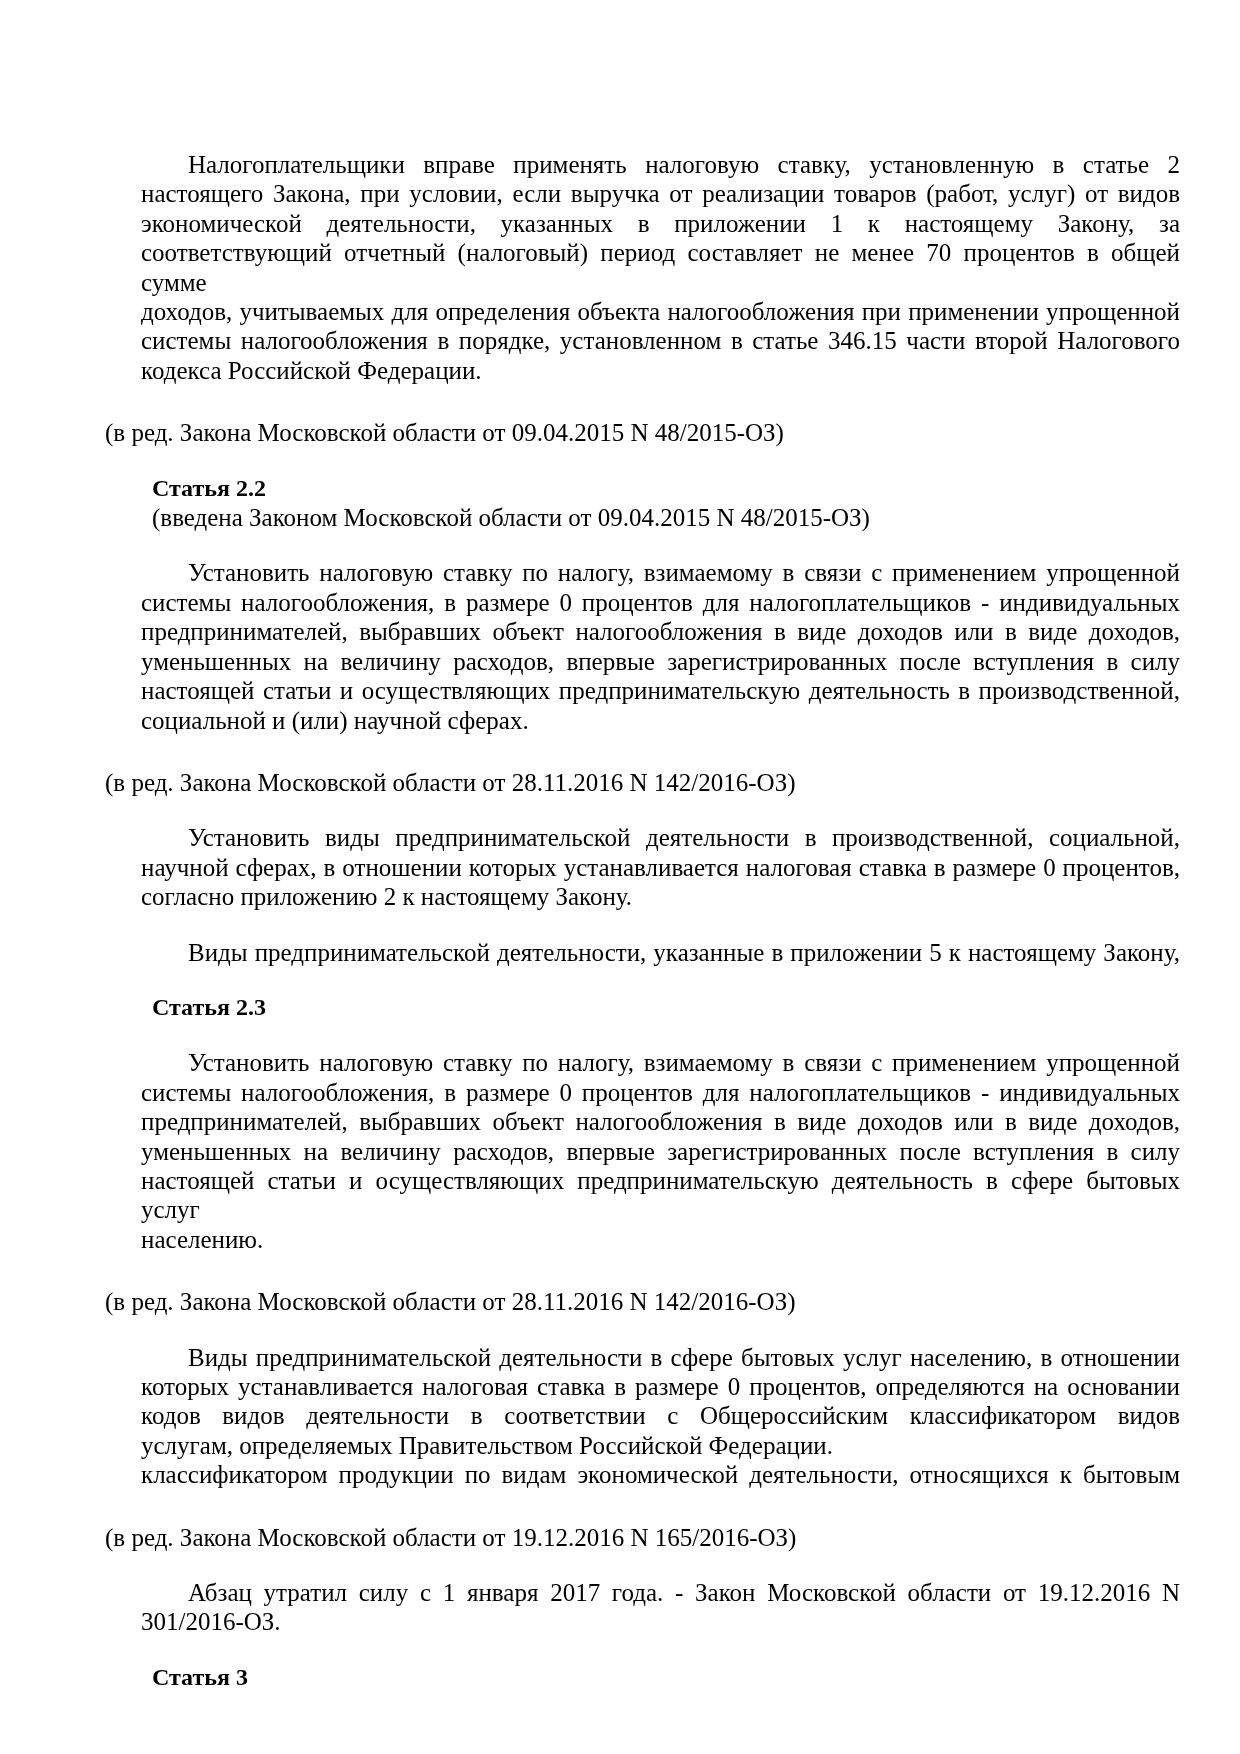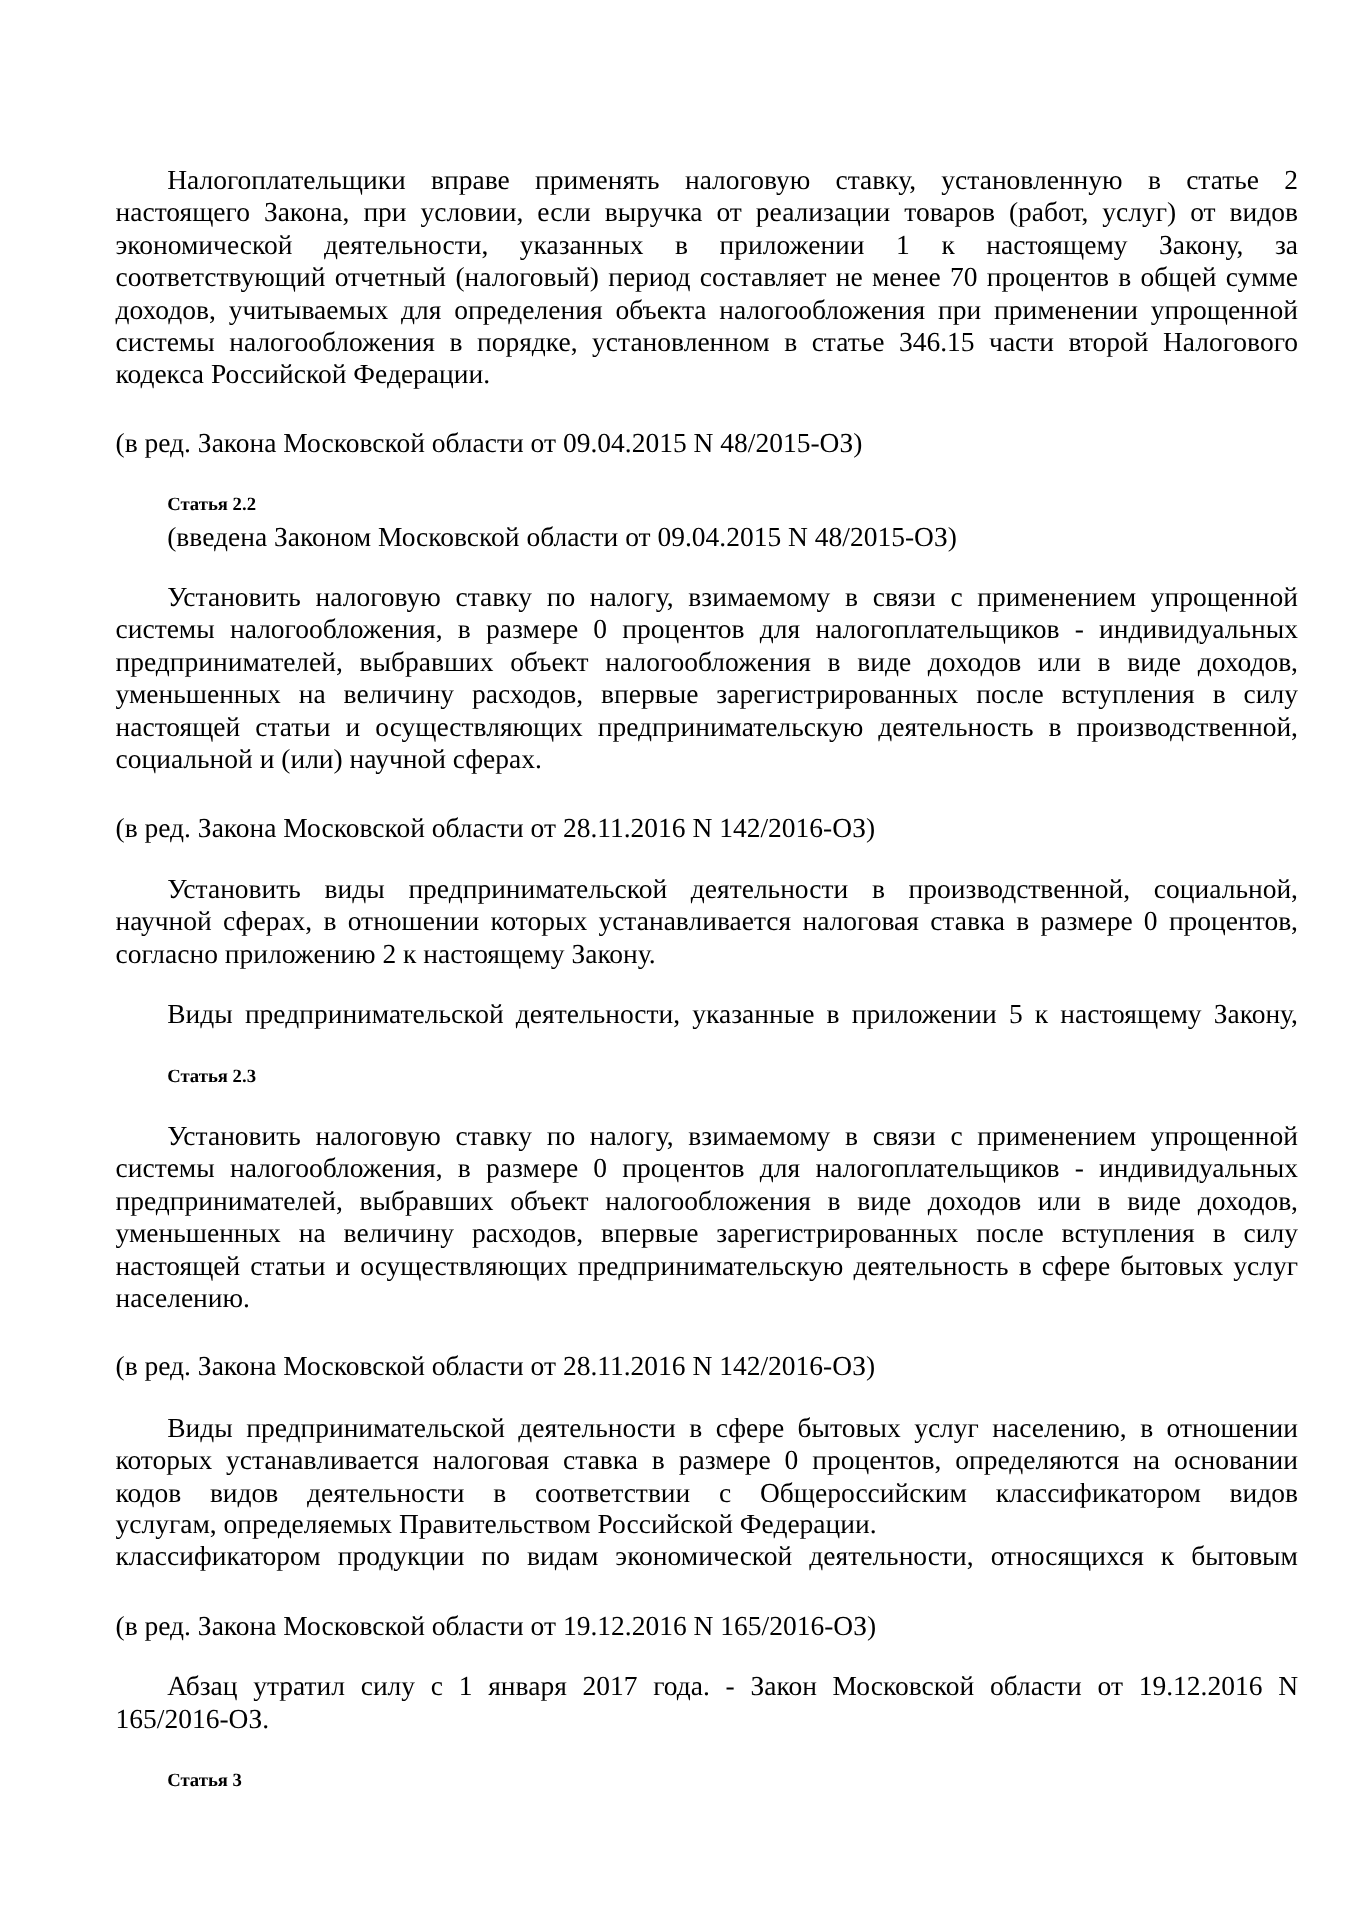--- a/index.html
+++ b/index.html
@@ -28,26 +28,27 @@
     font-family: "Liberation Serif", "DejaVu Serif", serif;
     font-size: 25px;
     line-height: 29.4px;
     color: #000000;
     font-kerning: normal;
   }
   .block { margin: 0; padding: 0; }
   .paragraph .line {
     text-align: justify;
     text-align-last: justify;
+    margin-left: 36px;
   }
   .paragraph .line.first { text-indent: 47px; }
   .paragraph .line.last  { text-align-last: left; }
   .heading {
     font-weight: bold;
-    font-size: 17px;
+    font-size: 24px;
     padding-left: 47px;
   }
   .intro-note { padding-left: 47px; }
   .edit-note  { padding-left: 0; margin-top: 33px; }
   .spacer { height: 26px; }
 </style>
 </head>
 <body>
 
 <div class="page">
@@ -102,18 +103,18 @@
         <div class="line first">Виды предпринимательской деятельности в сфере бытовых услуг населению, в отношении</div>
         <div class="line">которых устанавливается налоговая ставка в размере 0 процентов, определяются на основании</div>
         <div class="line">кодов видов деятельности в соответствии с Общероссийским классификатором видов</div>
         <div class="line last">услугам, определяемых Правительством Российской Федерации.</div>
         <div class="line">классификатором продукции по видам экономической деятельности, относящихся к бытовым</div>
       </div>
       <div class="block edit-note">(в ред. Закона Московской области от 19.12.2016 N 165/2016-ОЗ)</div>
       <div class="block spacer"></div>
       <div class="block paragraph">
         <div class="line first">Абзац утратил силу с 1 января 2017 года. - Закон Московской области от 19.12.2016 N</div>
-        <div class="line last">165/2016-ОЗ.</div>
+        <div class="line last">301/2016-ОЗ.</div>
       </div>
       <div class="block spacer"></div>
       <div class="block heading">Статья 3</div>
     </div>
 </div>
 
 </body></html>

